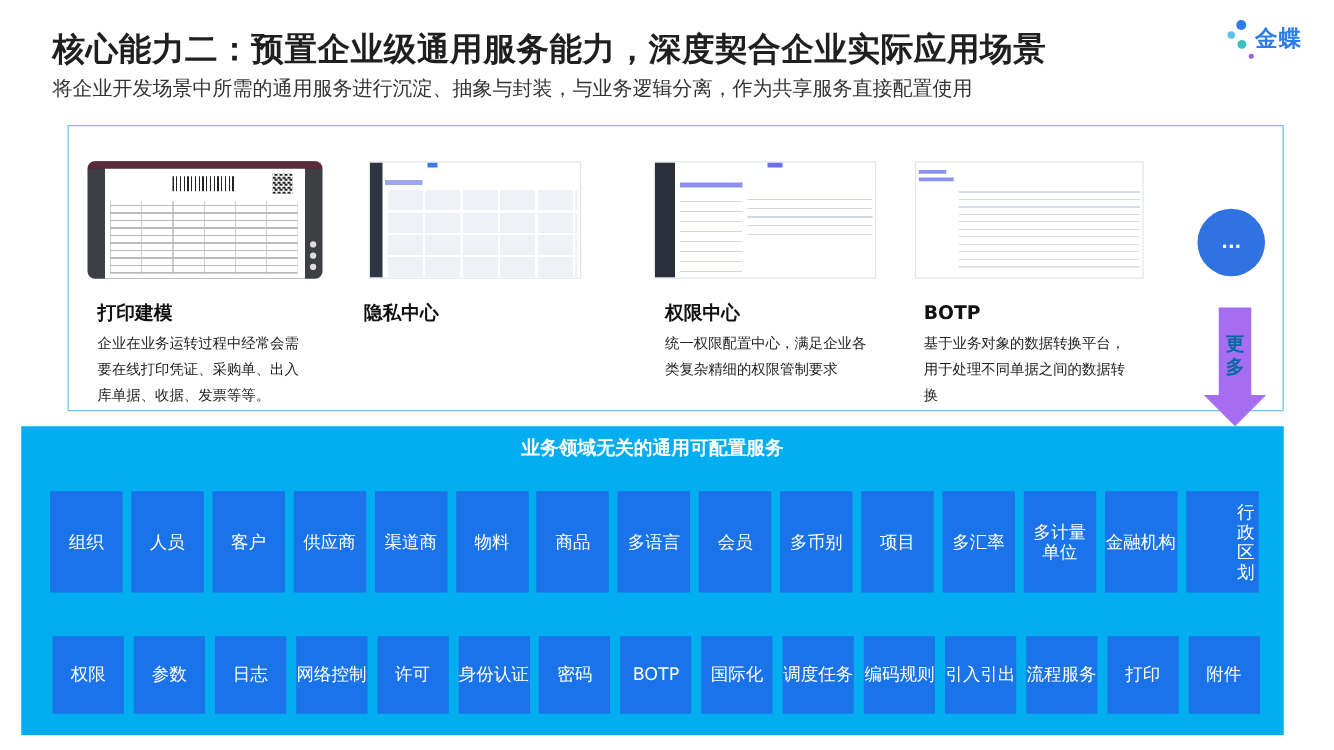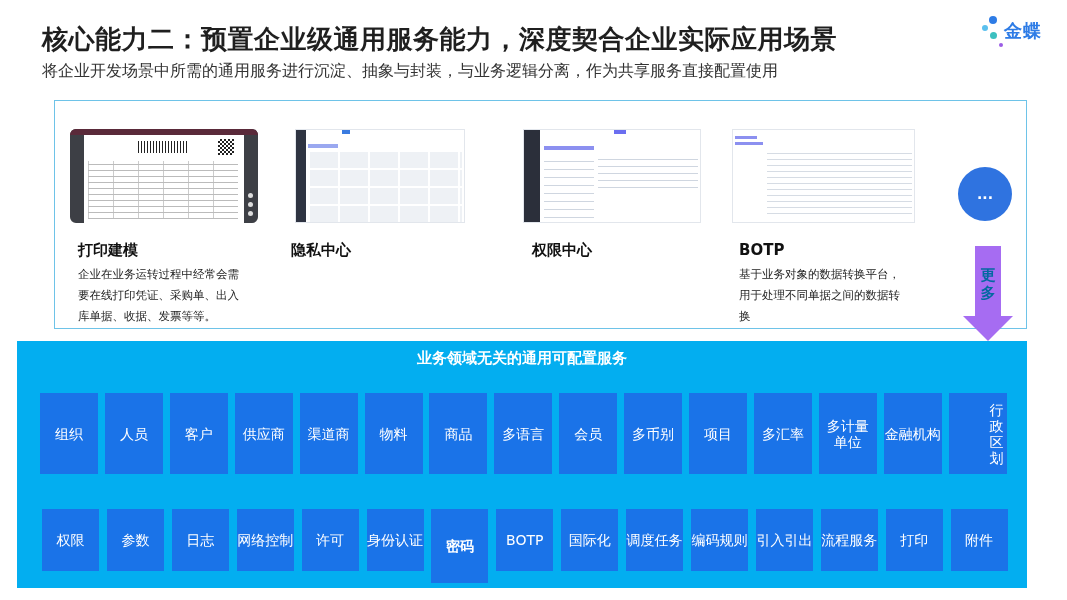--- a/index.html
+++ b/index.html
@@ -70,20 +70,21 @@
     <div style="position:absolute;left:2px;top:12px;width:28px;height:3px;background:#8c90f0"></div>
     <div style="position:absolute;left:34px;top:22px;width:145px;height:62px;background:repeating-linear-gradient(0deg,#d6dce4 0 1px,transparent 1px 6px)"></div>
   </div>
 
   <div class="card-title" style="left:23px">打印建模</div>
   <div class="card-desc" style="left:23px;width:172px">企业在业务运转过程中经常会需要在线打印凭证、采购单、出入库单据、收据、发票等等。</div>
 
   <div class="card-title" style="left:236px">隐私中心</div>
 
   <div class="card-title" style="left:477px">权限中心</div>
+  <div class="card-desc" style="left:477px;width:172px">统一权限配置中心，满足企业各类复杂精细的权限管制要求</div>
 
   <div class="card-title" style="left:684px">BOTP</div>
   <div class="card-desc" style="left:684px;width:172px">基于业务对象的数据转换平台，用于处理不同单据之间的数据转换</div>
 </div>
 
 <div class="more-circle">...</div>
 <div class="more-arrow">
   <div class="shaft"></div>
   <div class="head"></div>
   <div class="lbl">更多</div>
@@ -108,21 +109,21 @@
       <div class="tile" style="left: 866.7px; top: 52px; width: 58px; height: 81px;">金融机构</div>
       <div class="tile" style="left: 931.6px; top: 52px; width: 58px; height: 81px; padding-left: 38px;">行政区划</div>
     </div>
   <div id="row2">
       <div class="tile" style="left: 25px; top: 168px; width: 57px; height: 62px;">权限</div>
       <div class="tile" style="left: 89.9px; top: 168px; width: 57px; height: 62px;">参数</div>
       <div class="tile" style="left: 154.8px; top: 168px; width: 57px; height: 62px;">日志</div>
       <div class="tile" style="left: 219.7px; top: 168px; width: 57px; height: 62px;">网络控制</div>
       <div class="tile" style="left: 284.6px; top: 168px; width: 57px; height: 62px;">许可</div>
       <div class="tile" style="left: 349.5px; top: 168px; width: 57px; height: 62px;">身份认证</div>
-      <div class="tile" style="left: 414.4px; top: 168px; width: 57px; height: 74px; font-weight: bold;">密码</div>
+      <div class="tile" style="left: 414.4px; top: 168px; width: 57px; height: 62px;">密码</div>
       <div class="tile" style="left: 479.3px; top: 168px; width: 57px; height: 62px;">BOTP</div>
       <div class="tile" style="left: 544.2px; top: 168px; width: 57px; height: 62px;">国际化</div>
       <div class="tile" style="left: 609.1px; top: 168px; width: 57px; height: 62px;">调度任务</div>
       <div class="tile" style="left: 674px; top: 168px; width: 57px; height: 62px;">编码规则</div>
       <div class="tile" style="left: 738.9px; top: 168px; width: 57px; height: 62px;">引入引出</div>
       <div class="tile" style="left: 803.8px; top: 168px; width: 57px; height: 62px;">流程服务</div>
       <div class="tile" style="left: 868.7px; top: 168px; width: 57px; height: 62px;">打印</div>
       <div class="tile" style="left: 933.6px; top: 168px; width: 57px; height: 62px;">附件</div>
     </div>
 </div>

